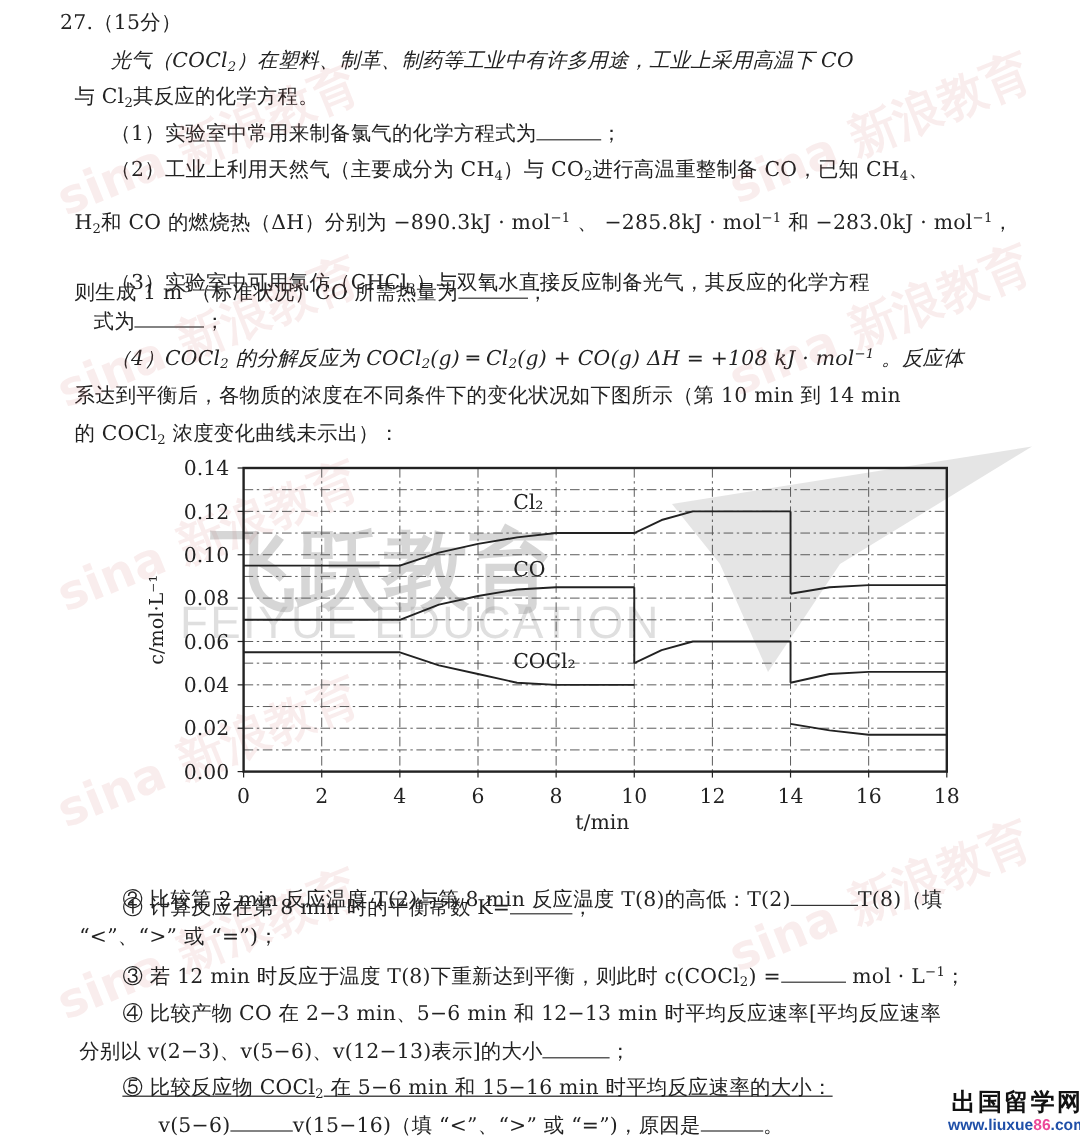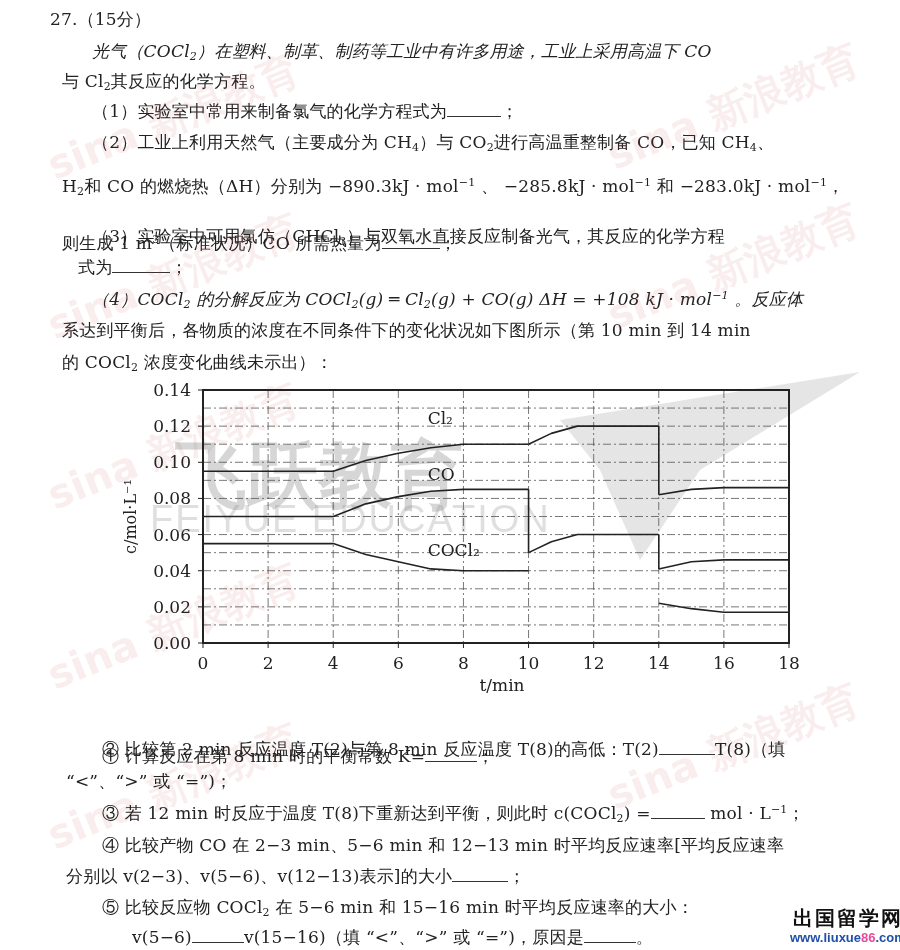--- a/index.html
+++ b/index.html
@@ -161,21 +161,21 @@
 </div>
 <div class="line" style="left:102px; top:802px;">
   <span>③ 若 12 min 时反应于温度 T(8)下重新达到平衡，则此时 c(COCl</span><sub>2</sub><span>) =</span><span class="blank" style="width:54px"></span><span> mol · L</span><sup>−1</sup><span>；</span>
 </div>
 <div class="line" style="left:102px; top:834px;">
   <span>④ 比较产物 CO 在 2−3 min、5−6 min 和 12−13 min 时平均反应速率[平均反应速率</span>
 </div>
 <div class="line" style="left:66px; top:865px;">
   <span>分别以 v(2−3)、v(5−6)、v(12−13)表示]的大小</span><span class="blank" style="width:56px"></span><span>；</span>
 </div>
-<div class="line" style="left:102px; top:896px;">
+<div class="line" style="left:102px; top:896px;text-decoration:underline;">
   <span>⑤ 比较反应物 COCl</span><sub>2</sub><span> 在 5−6 min 和 15−16 min 时平均反应速率的大小：</span>
 </div>
 <div class="line" style="left:132px; top:926px;">
   <span>v(5−6)</span><span class="blank" style="width:52px"></span><span>v(15−16)（填 “&lt;”、“&gt;” 或 “=”)，原因是</span><span class="blank" style="width:52px"></span><span>。</span>
 </div>
 
 <div class="footer-logo">
   <div class="cn">出国留学网</div>
   <div class="url"><span>www.liuxue</span><b>86</b><span>.com</span></div>
 </div>

